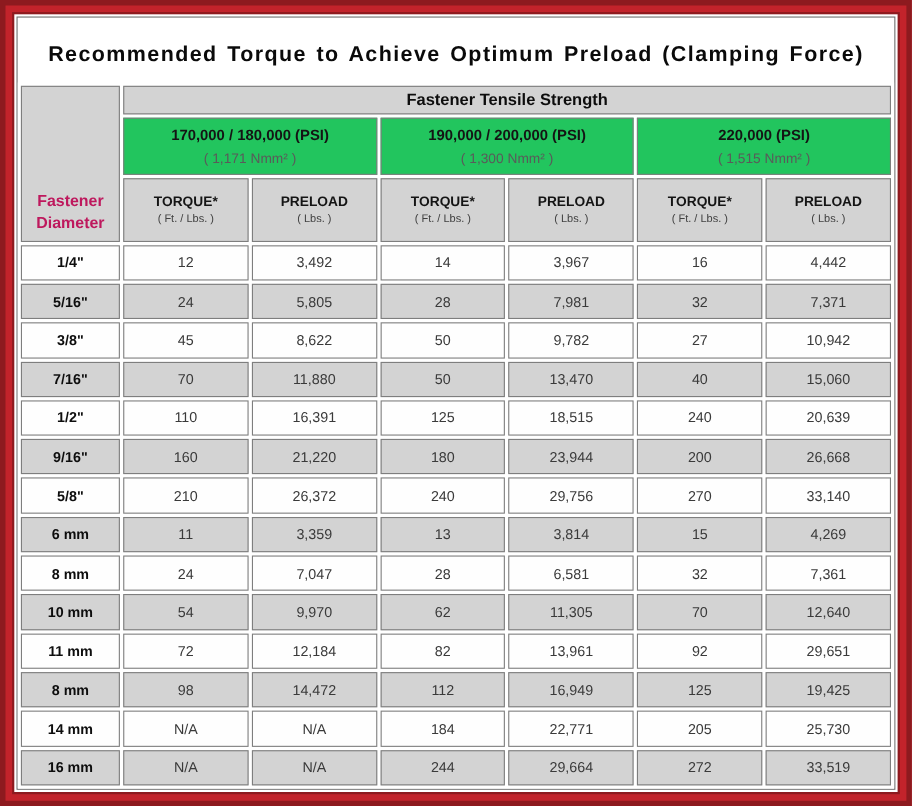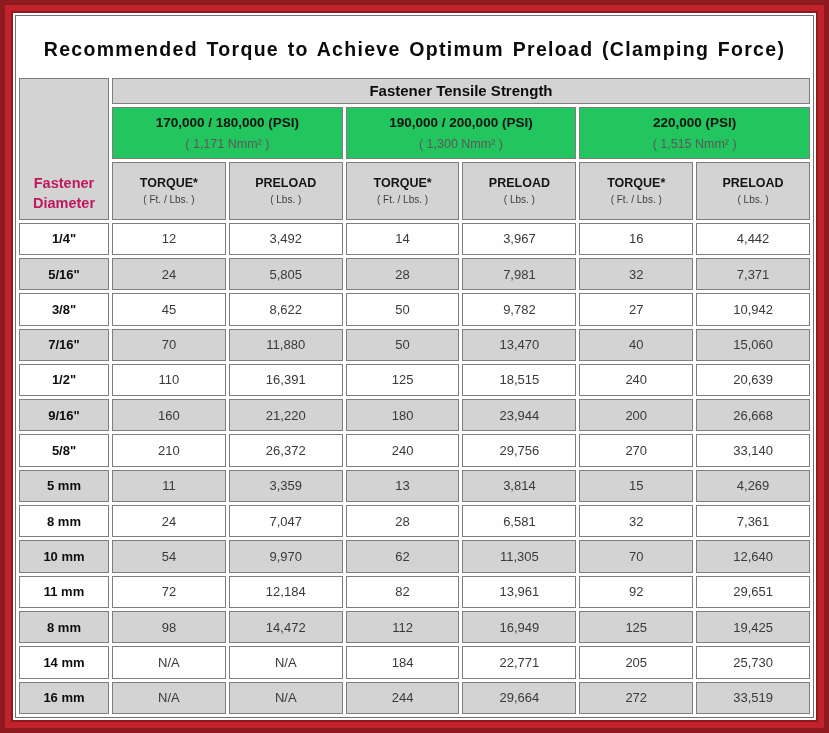--- a/index.html
+++ b/index.html
@@ -198,21 +198,21 @@
           <tr>
             <td class="diam">5/8"</td>
             <td>210</td>
             <td>26,372</td>
             <td>240</td>
             <td>29,756</td>
             <td>270</td>
             <td>33,140</td>
           </tr>
           <tr>
-            <td class="diam">5 mm</td>
+            <td class="diam">6 mm</td>
             <td>11</td>
             <td>3,359</td>
             <td>13</td>
             <td>3,814</td>
             <td>15</td>
             <td>4,269</td>
           </tr>
           <tr>
             <td class="diam">8 mm</td>
             <td>24</td>

